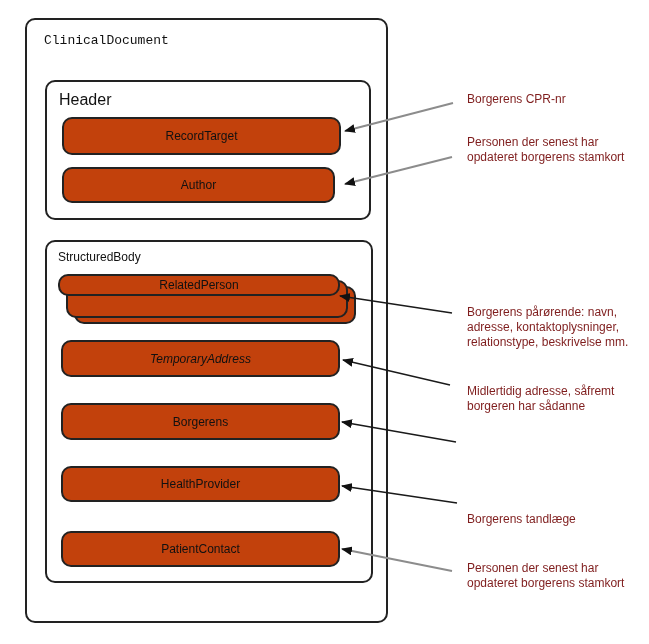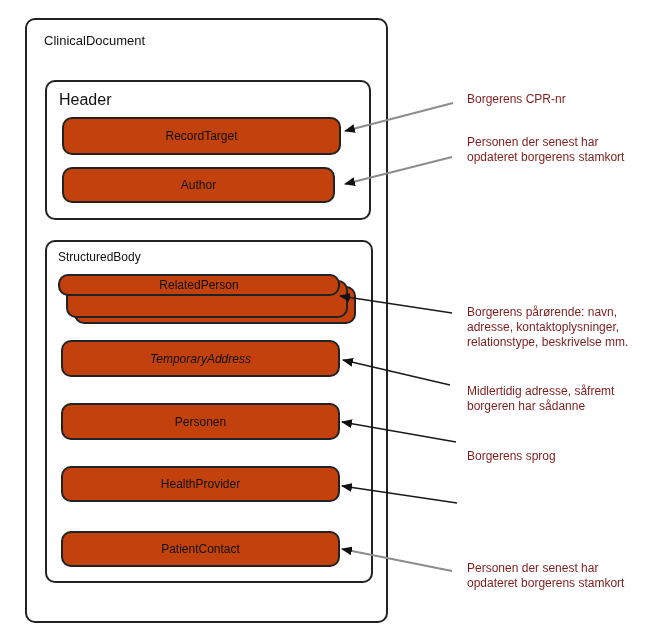--- a/index.html
+++ b/index.html
@@ -56,21 +56,21 @@
     color: #7f1d1d;
     z-index: 5;
   }
 </style>
 </head>
 <body>
 
 <div class="canvas">
 
   <div class="frame" style="left:25px; top:18px; width:363px; height:605px;">
-    <div class="frame-label" style="left:17px; top:13px;">ClinicalDocument</div>
+    <div class="frame-label" style="left:17px; top:13px;font-family:Liberation Mono, monospace;">ClinicalDocument</div>
   </div>
 
   <div class="frame" style="left:45px; top:80px; width:326px; height:140px;">
     <div class="frame-label" style="left:12px; top:9px; font-size:16px;">Header</div>
   </div>
 
   <div class="node" style="left:62px; top:117px; width:279px; height:38px;">
     <span>RecordTarget</span>
   </div>
   <div class="node" style="left:62px; top:167px; width:273px; height:36px;">
@@ -84,38 +84,38 @@
   <div class="node ghost" style="left:74px; top:286px; width:282px; height:38px;"></div>
   <div class="node ghost" style="left:66px; top:280px; width:282px; height:38px;"></div>
   <div class="node" style="left:58px; top:274px; width:282px; height:22px;">
     <span>RelatedPerson</span>
   </div>
 
   <div class="node" style="left:61px; top:340px; width:279px; height:37px;font-style:italic;">
     <span>TemporaryAddress</span>
   </div>
   <div class="node" style="left:61px; top:403px; width:279px; height:37px;">
-    <span>Personen</span>
+    <span>Borgerens</span>
   </div>
   <div class="node" style="left:61px; top:466px; width:279px; height:36px;">
     <span>HealthProvider</span>
   </div>
   <div class="node" style="left:61px; top:531px; width:279px; height:36px;">
     <span>PatientContact</span>
   </div>
 
   <div class="annotation" style="top:92px;">Borgerens CPR-nr</div>
   <div class="annotation" style="top:135px;">Personen der senest har
 opdateret borgerens stamkort</div>
   <div class="annotation" style="top:305px;">Borgerens pårørende: navn,
 adresse, kontaktoplysninger,
 relationstype, beskrivelse mm.</div>
   <div class="annotation" style="top:384px;">Midlertidig adresse, såfremt
 borgeren har sådanne</div>
-  <div class="annotation" style="top:449px;">Borgerens sprog</div>
+  <div class="annotation" style="top:512px;">Borgerens tandlæge</div>
   <div class="annotation" style="top:561px;">Personen der senest har
 opdateret borgerens stamkort</div>
 
   <svg class="arrows" viewBox="0 0 649 644" xmlns="http://www.w3.org/2000/svg">
     <defs>
       <marker id="ah" markerUnits="userSpaceOnUse" markerWidth="11" markerHeight="9" refX="10" refY="4.5" orient="auto">
         <path d="M0,0 L11,4.5 L0,9 Z" fill="#111111"></path>
       </marker>
     </defs>
     <line x1="453" y1="103" x2="345" y2="131" stroke="#8c8c8c" stroke-width="2" marker-end="url(#ah)"></line>

